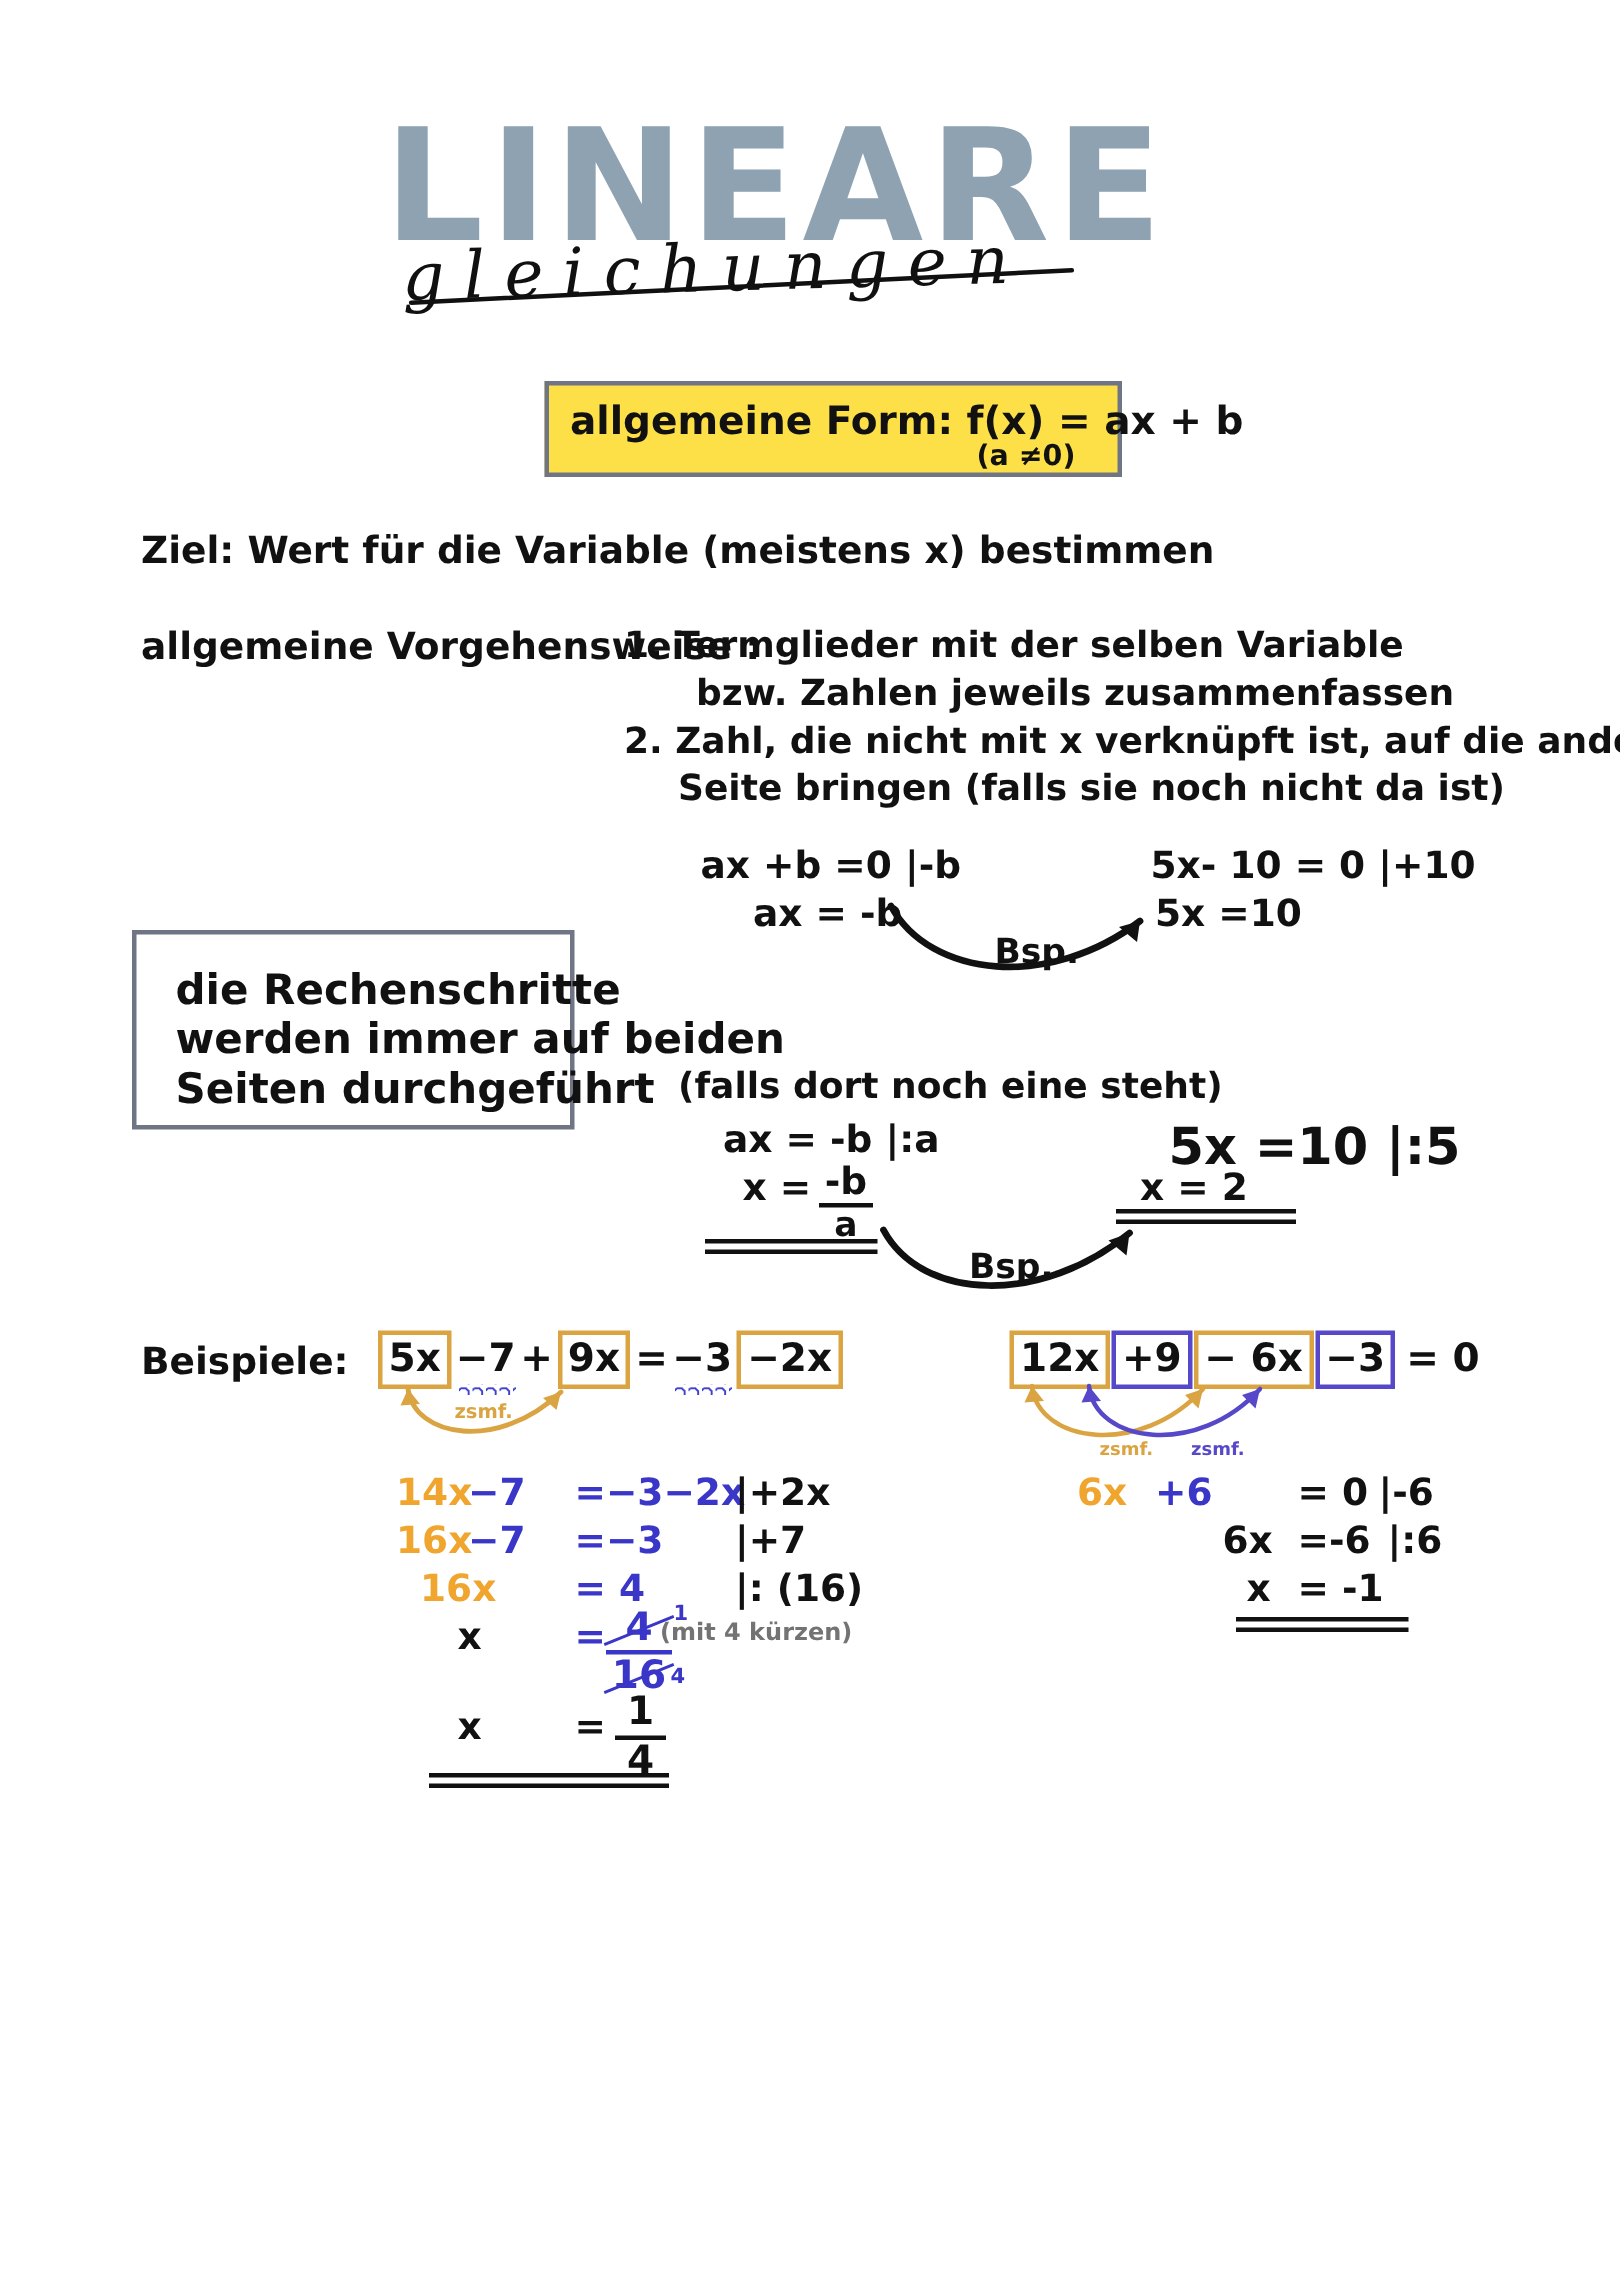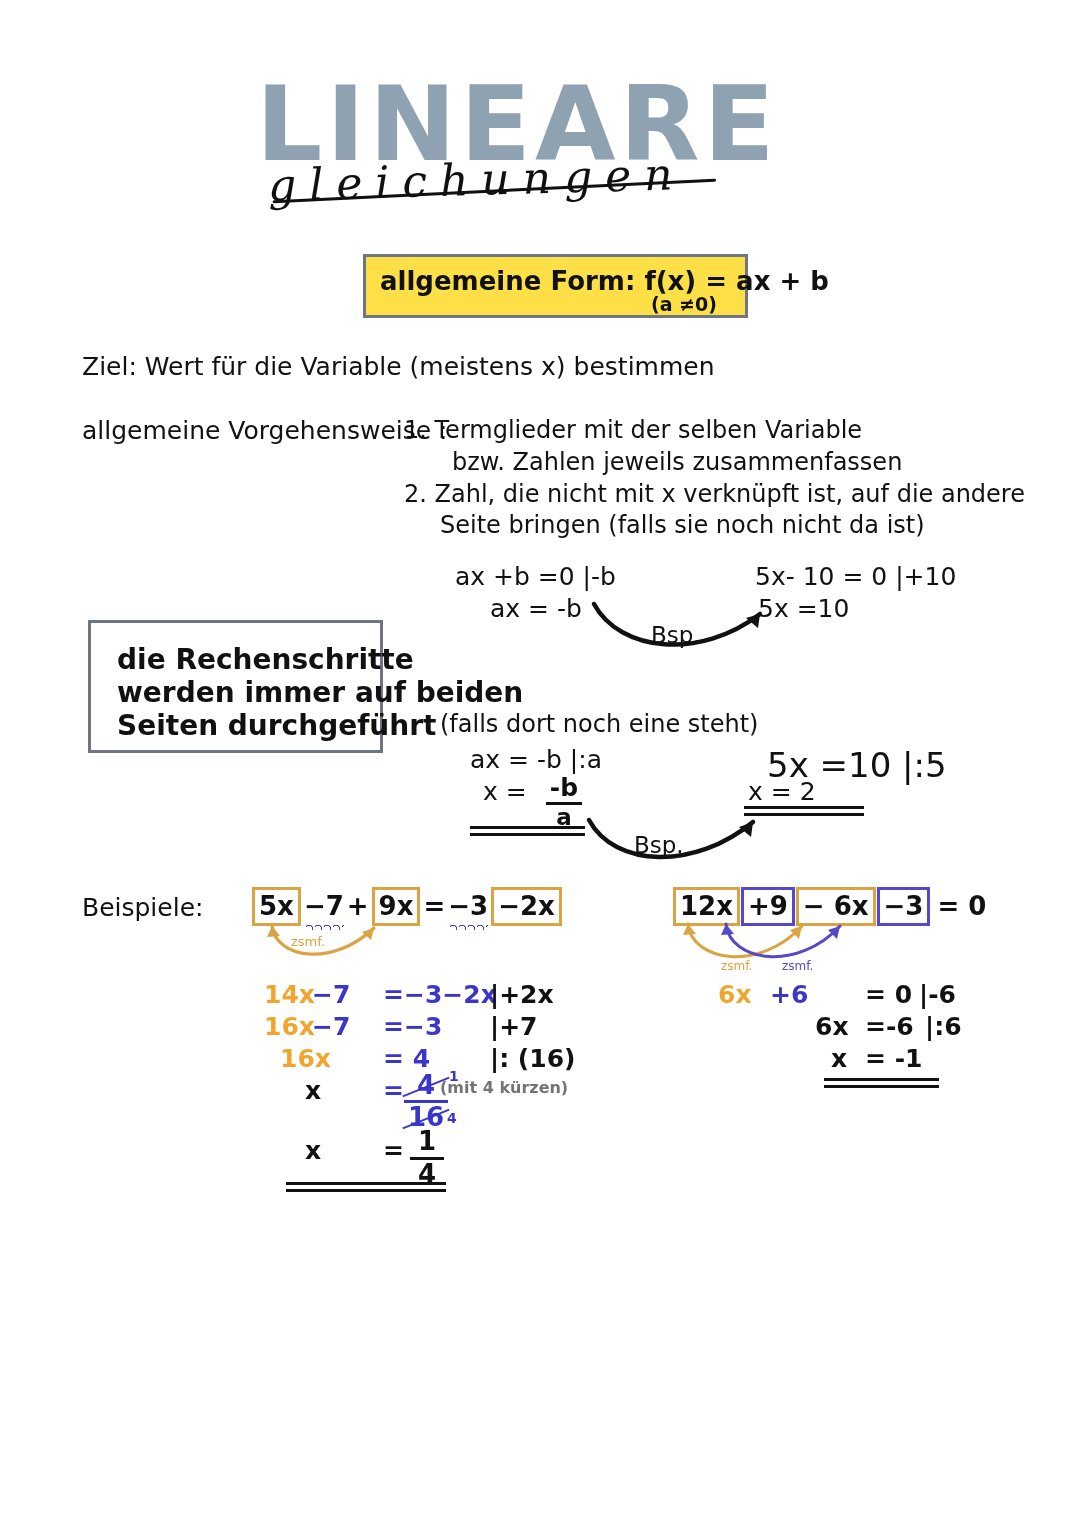--- a/index.html
+++ b/index.html
@@ -90,23 +90,24 @@
     left: 285px;
     top: 36px;
     font-size: 19px;
     font-weight: bold;
     white-space: nowrap;
   }
 
   
   .hand {
     position: absolute;
-    font-weight: normal;
+    font-weight: bold;
     white-space: nowrap;
     color: #111111;
+    margin-left: 12px;
   }
   #goal-line { left: 82px; top: 352px; font-size: 25px; }
   #proc-label { left: 82px; top: 416px; font-size: 25px; }
   #proc-1a { left: 404px; top: 416px; font-size: 24px; text-align: right; }
   #proc-1b { left: 452px; top: 448px; font-size: 24px; }
   #proc-2a { left: 404px; top: 480px; font-size: 24px; }
   #proc-2b { left: 440px; top: 511px; font-size: 24px; }
 
   
   #eq-left-1 { left: 455px; top: 562px; font-size: 25px; }

